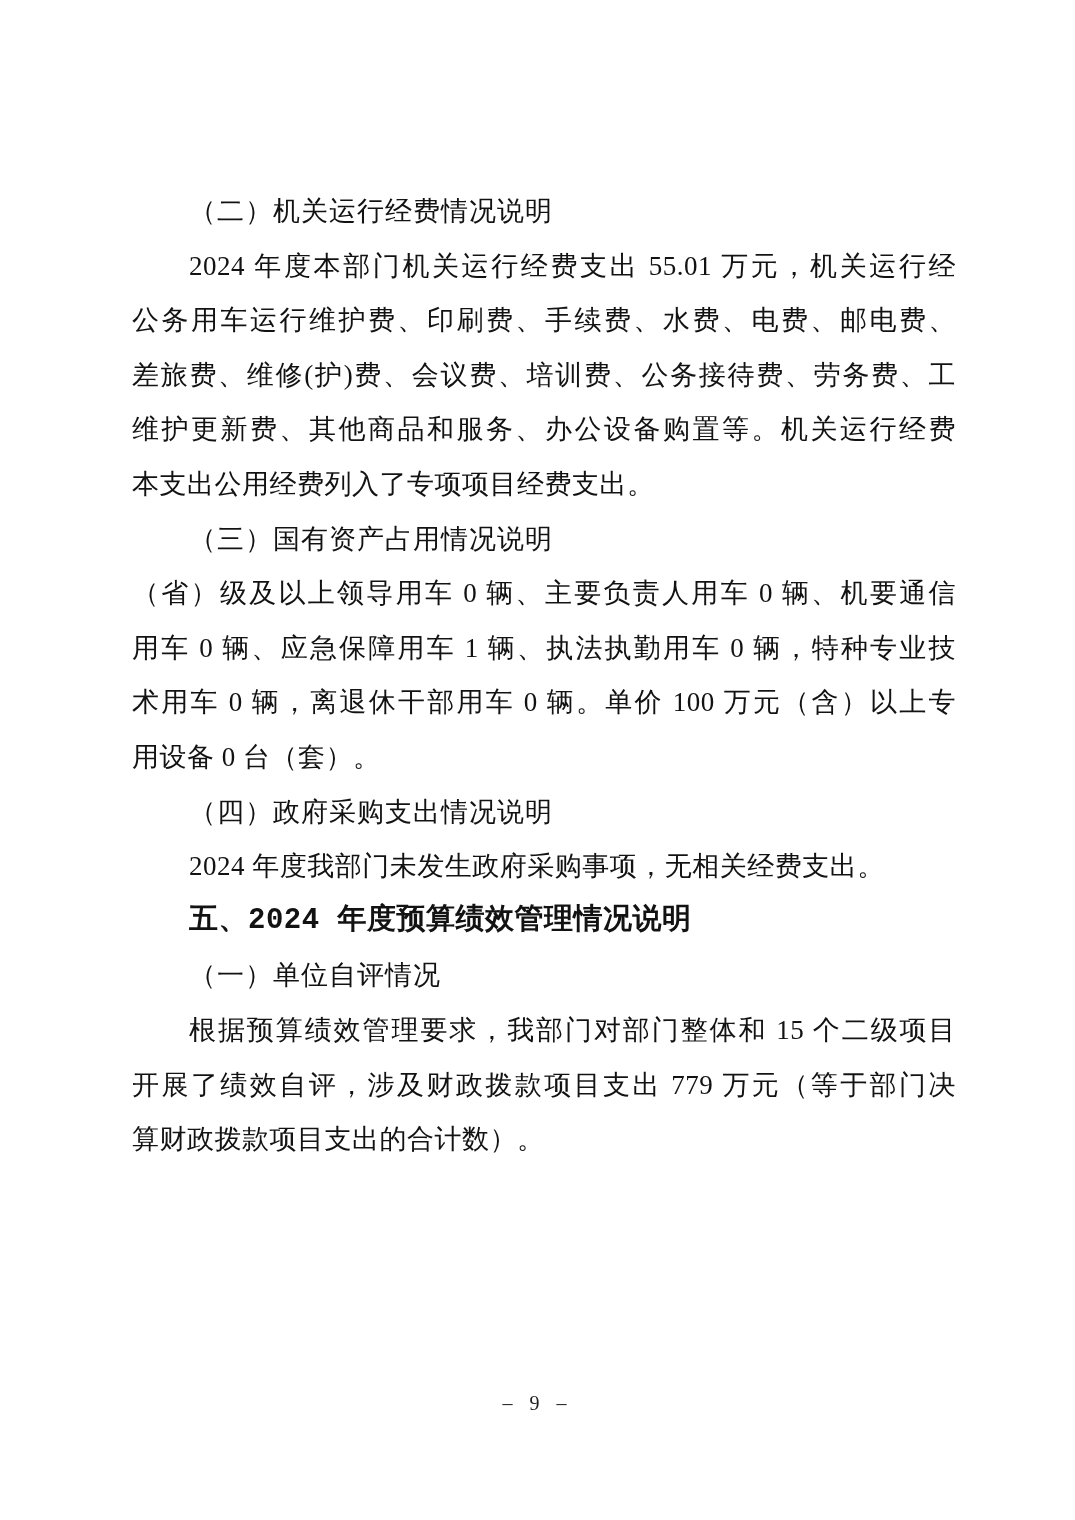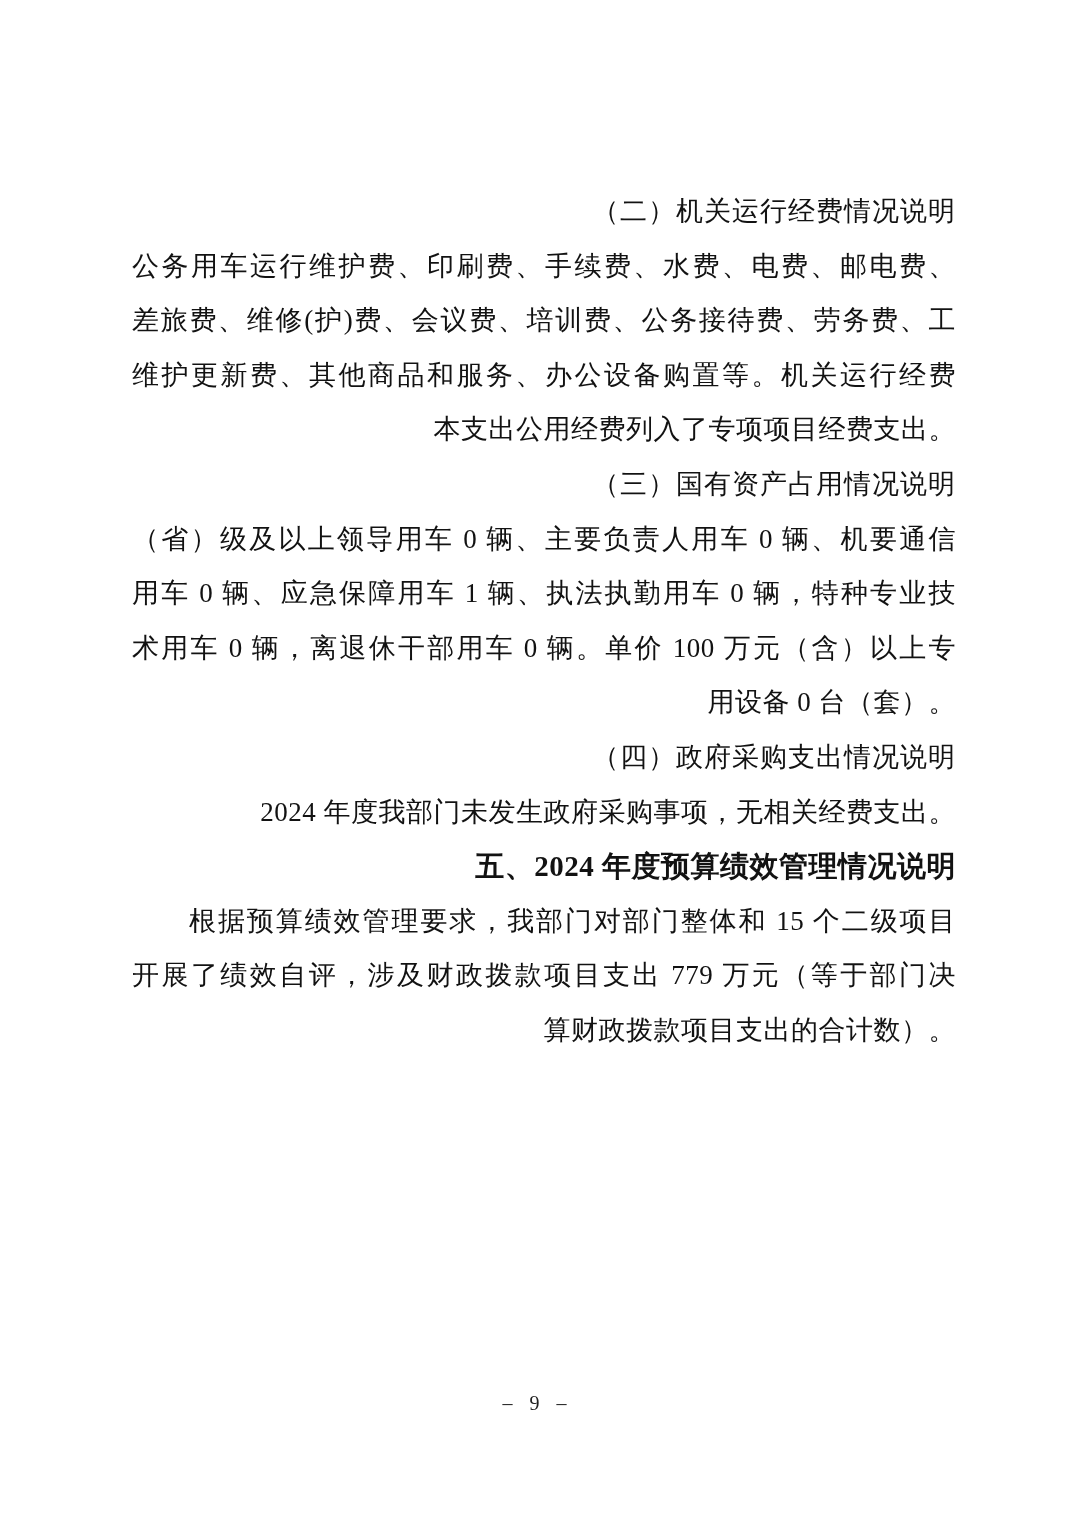--- a/index.html
+++ b/index.html
@@ -19,36 +19,36 @@
   .text-block {
     position: absolute;
     left: 132px;
     top: 184px;
     width: 824px;
   }
   .line {
     height: 54.6px;
     line-height: 54.6px;
     font-size: 27px;
-    text-align: right;
+    text-align: left;
     letter-spacing: 0.5px;
   }
   .just {
     text-align: justify;
     text-align-last: justify;
   }
   .indent {
     text-indent: 57px;
   }
   .heading-kai {
     font-size: 27px;
     letter-spacing: 1px;
   }
   .heading-hei {
-    font-family: Liberation Serif, serif;
+    font-family: Liberation Mono, monospace;
     font-weight: bold;
     font-size: 29px;
     letter-spacing: 0.5px;
   }
   .footer {
     position: absolute;
     left: 0;
     top: 1392px;
     width: 100%;
     text-align: center;
@@ -57,30 +57,32 @@
     color: #222222;
     font-family: "Liberation Serif", "DejaVu Serif", serif;
   }
 </style>
 </head>
 <body>
 
 <div class="page">
   <div class="text-block">
     <div class="line heading-kai indent">（二）机关运行经费情况说明</div>
+    <div class="line just indent">2024 年度本部门机关运行经费支出 55.01 万元，机关运行经</div>
     <div class="line just">公务用车运行维护费、印刷费、手续费、水费、电费、邮电费、</div>
     <div class="line just">差旅费、维修(护)费、会议费、培训费、公务接待费、劳务费、工</div>
     <div class="line just">维护更新费、其他商品和服务、办公设备购置等。机关运行经费</div>
     <div class="line">本支出公用经费列入了专项项目经费支出。</div>
     <div class="line heading-kai indent">（三）国有资产占用情况说明</div>
     <div class="line just">（省）级及以上领导用车 0 辆、主要负责人用车 0 辆、机要通信</div>
     <div class="line just">用车 0 辆、应急保障用车 1 辆、执法执勤用车 0 辆，特种专业技</div>
     <div class="line just">术用车 0 辆，离退休干部用车 0 辆。单价 100 万元（含）以上专</div>
     <div class="line">用设备 0 台（套）。</div>
     <div class="line heading-kai indent">（四）政府采购支出情况说明</div>
     <div class="line indent">2024 年度我部门未发生政府采购事项，无相关经费支出。</div>
     <div class="line heading-hei indent">五、2024 年度预算绩效管理情况说明</div>
+    <div class="line heading-kai indent">（一）单位自评情况</div>
     <div class="line just indent">根据预算绩效管理要求，我部门对部门整体和 15 个二级项目</div>
     <div class="line just">开展了绩效自评，涉及财政拨款项目支出 779 万元（等于部门决</div>
     <div class="line">算财政拨款项目支出的合计数）。</div>
   </div>
   <div class="footer">– 9 –</div>
 </div>
 
 </body></html>

